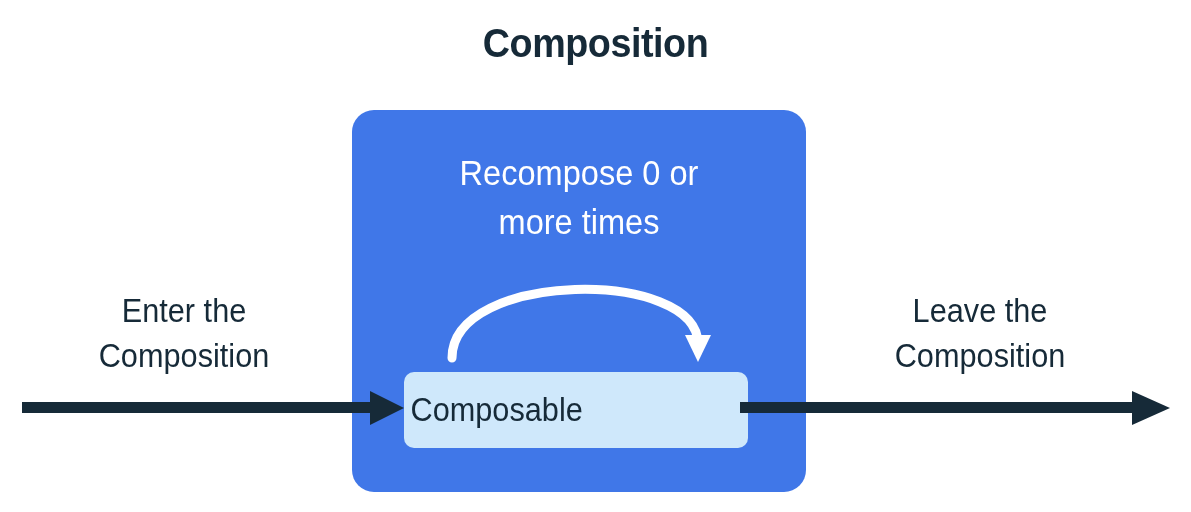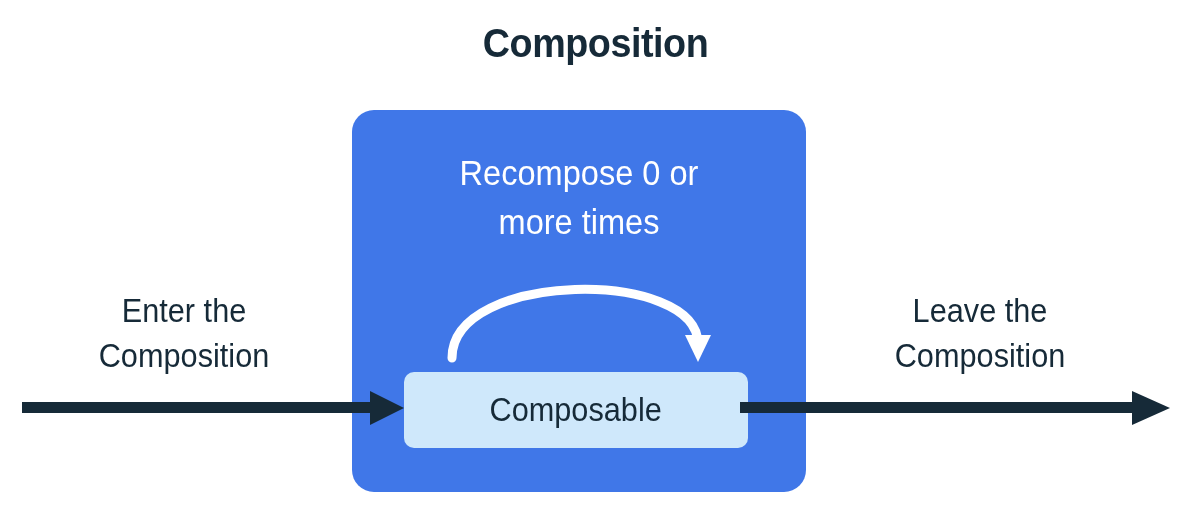--- a/index.html
+++ b/index.html
@@ -80,21 +80,20 @@
   .composable-node {
     position: absolute;
     left: 404px;
     top: 372px;
     width: 344px;
     height: 76px;
     background: #cfe8fb;
     border-radius: 10px;
     display: flex;
     align-items: center;
-    justify-content: center;
   }
   .composable-node .node-label {
     font-size: 33px;
     color: #162a38;
     font-family: "Liberation Sans Narrow", "Liberation Sans", sans-serif;
     transform: scaleX(0.93);
     transform-origin: 50% 50%;
     white-space: nowrap;
   }
 

